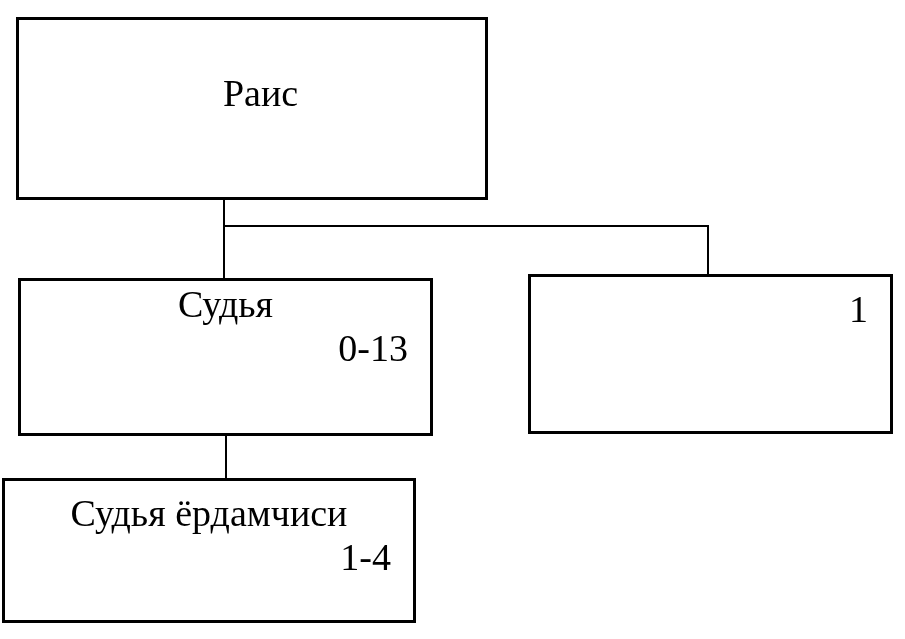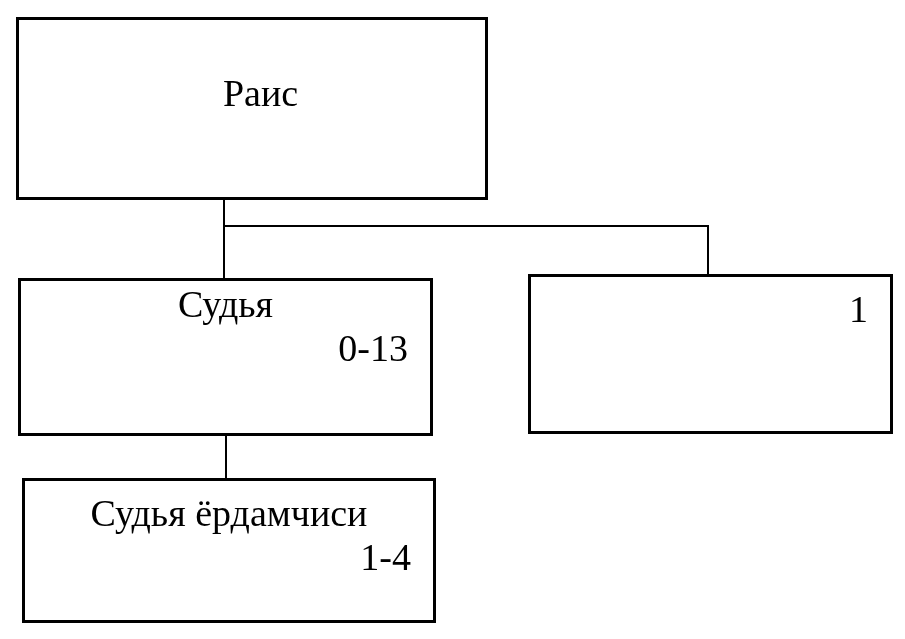--- a/index.html
+++ b/index.html
@@ -40,21 +40,21 @@
   }
   #node-judge {
     left: 18px; top: 278px; width: 415px; height: 158px;
     padding-top: 1px;
   }
   #node-office-manager {
     left: 528px; top: 274px; width: 365px; height: 160px;
     padding-top: 10px;
   }
   #node-judge-assistant {
-    left: 22px; top: 478px; width: 414px; height: 145px;
+    left: 2px; top: 478px; width: 414px; height: 145px;
     padding-top: 10px;
   }
   .edge {
     position: absolute;
     background: #000000;
   }
   #edge-chairman-judge {
     left: 223px; top: 199px; width: 2px; height: 79px;
   }
   #edge-horizontal {

